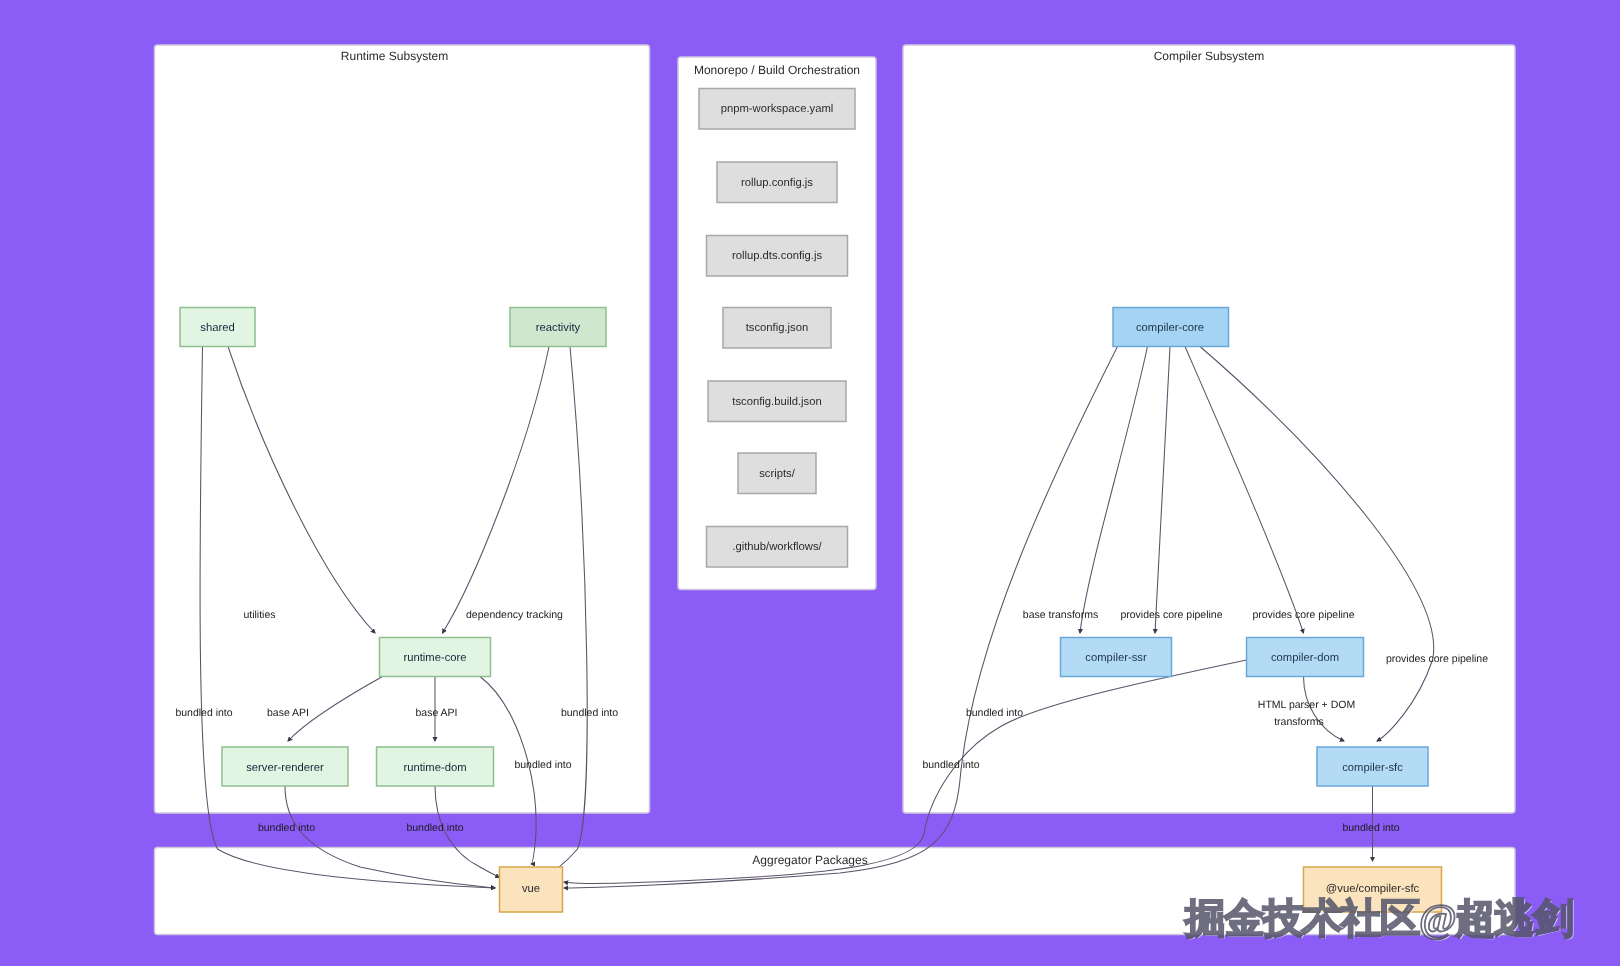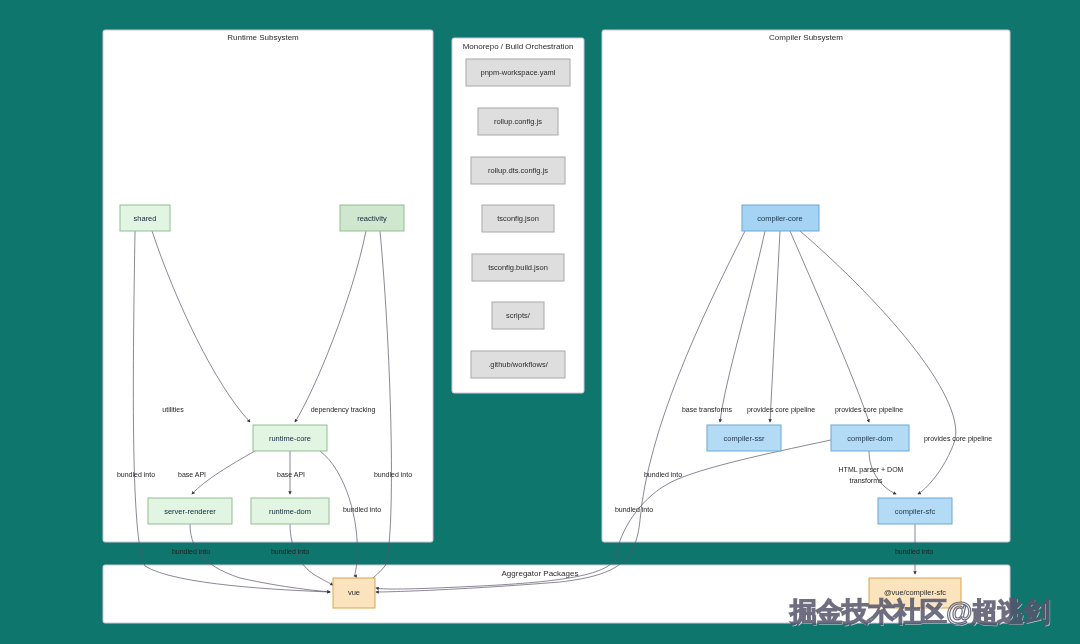--- a/index.html
+++ b/index.html
@@ -8,21 +8,21 @@
     background: #ece3f7;
     width: 1080px;
     height: 644px;
     overflow: hidden;
     font-family: "Liberation Sans", sans-serif;
   }
   #stage {
     position: relative;
     width: 1080px;
     height: 644px;
-    background: #0f766e;
+    background: #8b5cf6;
   }
   svg#diagram {
     position: absolute;
     left: 0; top: 0;
     width: 1080px;
     height: 644px;
   }
   .cluster-rect {
     fill: #ffffff;
     stroke: #cfc6dd;
@@ -85,21 +85,21 @@
   .edge-label {
     font-family: "Liberation Sans", sans-serif;
     font-size: 7px;
     fill: #1c1c1c;
     text-anchor: middle;
   }
   .watermark {
     position: absolute;
     left: 790px;
     top: 594px;
-    font-family: Liberation Sans, sans-serif;
+    font-family: Liberation Serif, serif;
     font-size: 27px;
     font-weight: bold;
     color: rgba(255,255,255,0.0);
     -webkit-text-stroke: 1.2px #55556b;
     text-shadow: 1px 1px 0 rgba(255,255,255,0.85);
     white-space: nowrap;
     letter-spacing: -1px;
     pointer-events: none;
     opacity: 0.85;
   }

